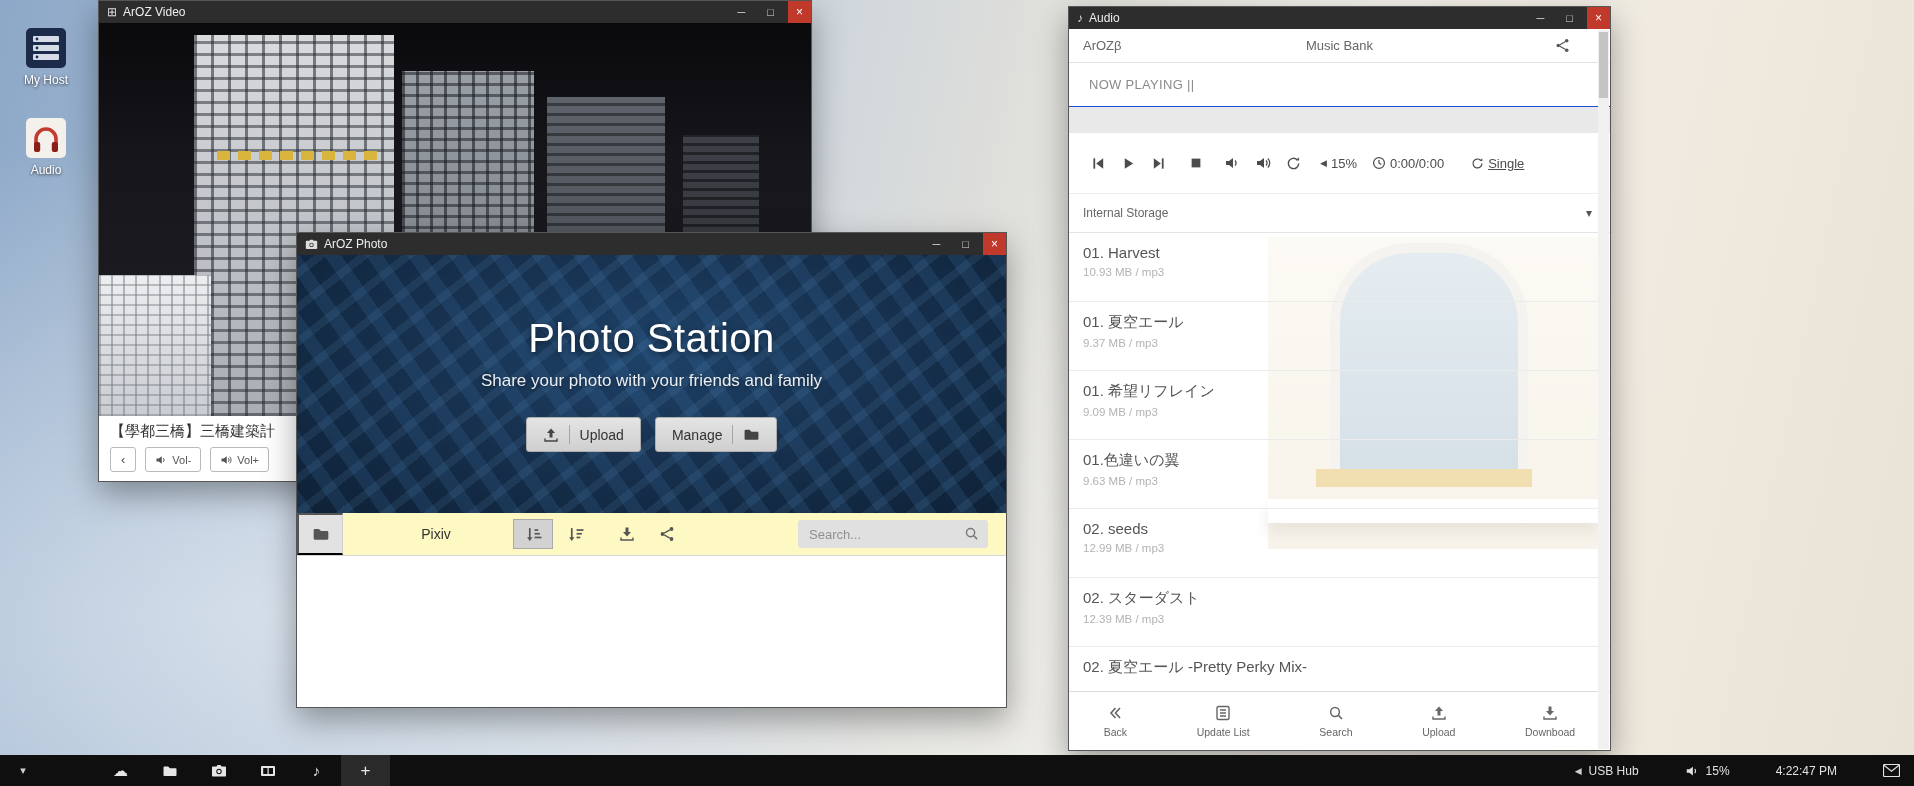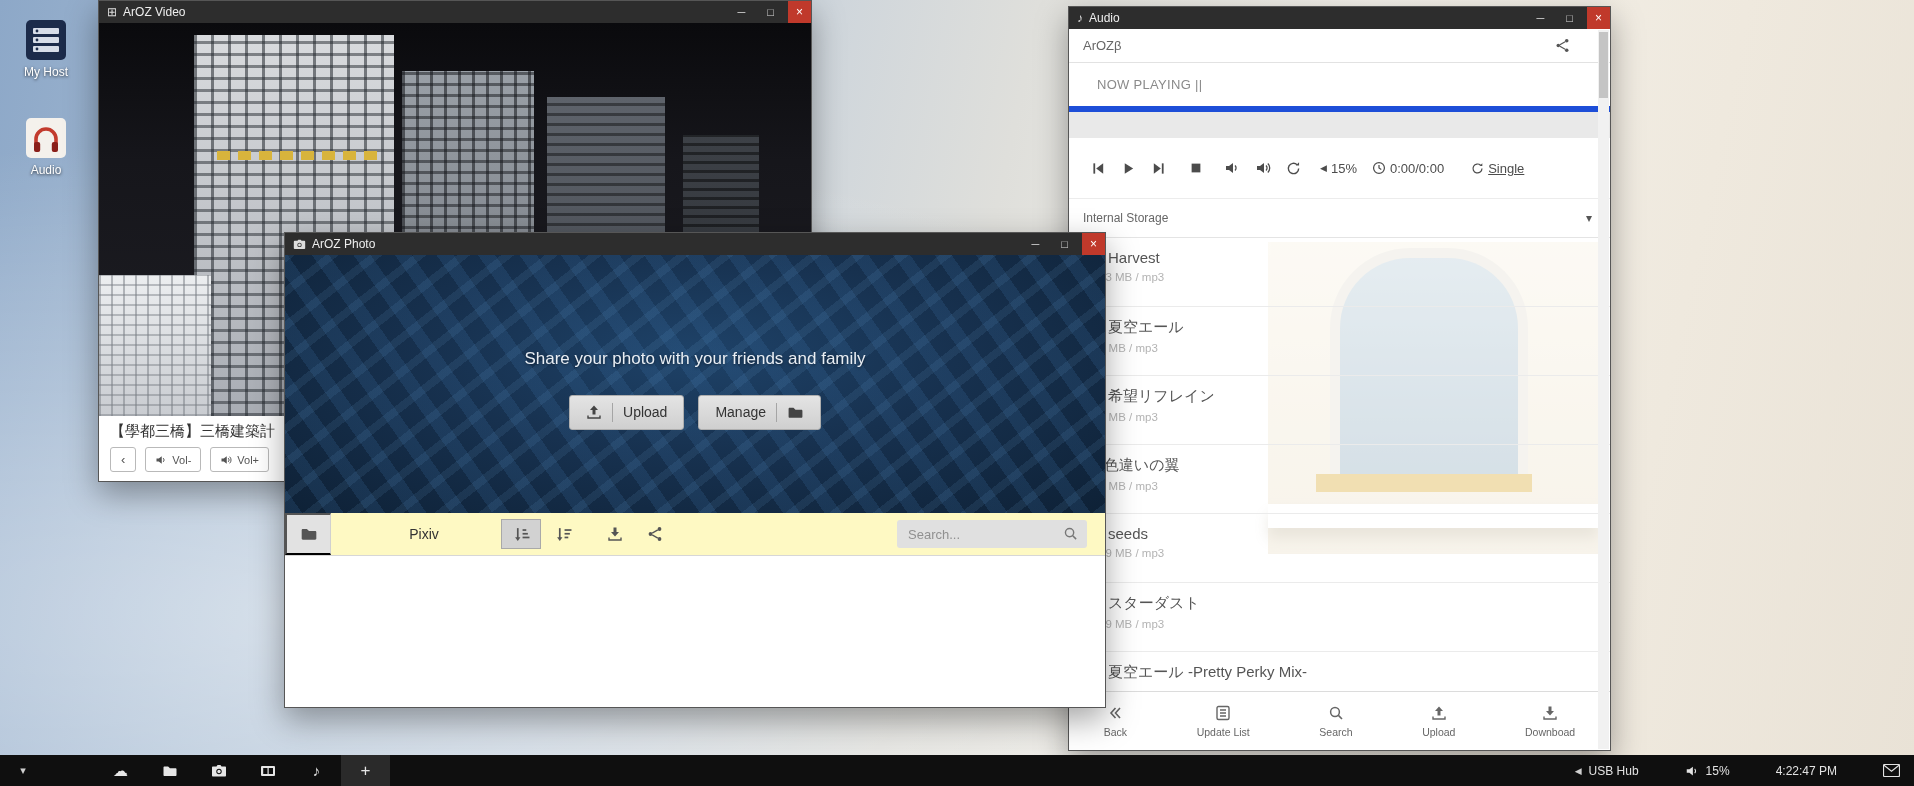--- a/index.html
+++ b/index.html
@@ -48,21 +48,21 @@
                linear-gradient(180deg,#eceef0,#c9ccd1);}
   .sign-row{left:118px;top:128px;width:160px;height:9px;
     background:repeating-linear-gradient(90deg,#d8b43c 0 13px,transparent 13px 21px);}
   .video-caption{height:30px;display:flex;align-items:center;padding-left:11px;font-size:15px;color:#333;background:#fff;}
   .video-controls{height:36px;display:flex;align-items:flex-start;gap:9px;padding:1px 0 0 11px;background:#fff;}
   .vc-btn{height:25px;border:1px solid #b9b9b9;border-radius:3px;background:#fff;color:#555;font-size:11px;
     display:inline-flex;align-items:center;gap:5px;padding:0 9px;}
   .vc-btn.narrow{padding:0 10px;font-size:13px;}
 
   
-  #photo-win{left:284px;top:232px;width:822px;height:476px;z-index:3;}
+  #photo-win{left:296px;top:232px;width:711px;height:476px;z-index:3;}
   .hero{height:258px;display:flex;flex-direction:column;align-items:center;justify-content:center;color:#fff;
     background:
       repeating-linear-gradient(55deg,rgba(70,130,190,.16) 0 14px,rgba(10,30,60,0) 14px 34px),
       repeating-linear-gradient(-38deg,rgba(120,180,230,.10) 0 8px,transparent 8px 27px),
       radial-gradient(ellipse at 50% 38%,#1e4268 0%,#17314f 45%,#0e2136 100%);}
   .hero-title{font-size:40px;font-weight:400;letter-spacing:.5px;text-shadow:0 2px 6px rgba(0,0,0,.5);}
   .hero-sub{margin-top:10px;font-size:17px;color:#e9eef4;text-shadow:0 1px 3px rgba(0,0,0,.5);}
   .hero-btns{margin-top:26px;display:flex;gap:14px;}
   .hero-btn{display:inline-flex;align-items:center;gap:10px;height:35px;padding:0 16px;border:1px solid #aeaeae;
     border-radius:3px;background:linear-gradient(#e4e4e4,#cfcfcf);color:#333;font-size:14px;}
@@ -97,22 +97,22 @@
        linear-gradient(180deg,#b4d6ec 0 30%,#e7dfcf 52%,#a87a5c 76%,#6d4c3a 100%);}
   .ph5{height:90px;background:linear-gradient(180deg,#5d6da6 0 22%,#9d6f9d 42%,#d67f76 62%,#f0a268 80%,#f8c987 100%);}
 
   
   #audio-win{left:1068px;top:6px;width:543px;height:745px;z-index:2;display:flex;flex-direction:column;}
   .audio-header{height:33px;display:flex;align-items:center;border-bottom:1px solid #e2e2e2;color:#666;font-size:13px;}
   .brand{margin-left:14px;}
   .section-title{position:absolute;left:0;right:0;text-align:center;pointer-events:none;}
   .audio-header{position:relative;}
   .share-right{margin-left:auto;margin-right:40px;color:#555;z-index:1;background:none;border:none;display:inline-flex;padding:0;}
-  .now-playing{height:43px;display:flex;align-items:center;padding-left:28px;font-size:13px;color:#8a8a8a;
-    letter-spacing:.3px;border-bottom:6px solid #1d4ed8;}
+  .now-playing{height:43px;display:flex;align-items:center;padding-left:20px;font-size:13px;color:#8a8a8a;
+    letter-spacing:.3px;border-bottom:1px solid #1d4ed8;}
   .seek-strip{height:26px;background:#e9e9e9;}
   .player-controls{height:60px;display:flex;align-items:center;gap:15px;padding-left:22px;color:#4c4c4c;
     font-size:13px;border-bottom:1px solid #ececec;}
   .pc-btn{background:none;border:none;color:#4c4c4c;display:inline-flex;align-items:center;padding:0;}
   .pc-group{display:inline-flex;align-items:center;gap:4px;color:#4c4c4c;}
   .pc-group .tri{font-size:9px;}
   .storage-row{height:38px;display:flex;align-items:center;padding:0 18px 0 14px;font-size:12px;color:#666;
     border-bottom:1px solid #e4e4e4;}
   .storage-row .chev{margin-left:auto;font-size:12px;color:#555;}
   .track-list{position:relative;flex:1;overflow:hidden;background:#fff;}
@@ -146,21 +146,21 @@
   .bar-group{display:inline-flex;align-items:center;gap:7px;}
   .bar-group .tri{font-size:9px;color:#cfcfcf;}
 
   svg{display:block;}
 </style>
 </head>
 <body>
 
 <div id="screen">
 
-  <div class="desk-icon" style="top:20px;">
+  <div class="desk-icon" style="top:28px;">
     <div class="di-img">
       <svg width="40" height="40" viewBox="0 0 40 40">
           <rect width="40" height="40" rx="5" fill="#1c2b4a"></rect>
           <rect x="7" y="8" width="26" height="6" rx="1" fill="#d7dde8"></rect>
           <rect x="7" y="17" width="26" height="6" rx="1" fill="#d7dde8"></rect>
           <rect x="7" y="26" width="26" height="6" rx="1" fill="#d7dde8"></rect>
           <circle cx="11" cy="11" r="1.4" fill="#1c2b4a"></circle>
           <circle cx="11" cy="20" r="1.4" fill="#1c2b4a"></circle>
           <circle cx="11" cy="29" r="1.4" fill="#1c2b4a"></circle>
         </svg>
@@ -225,20 +225,21 @@
       <span class="tb-icon">♪</span>
       <span>Audio</span>
       <span class="tb-spacer"></span>
       <button class="win-btn">─</button>
       <button class="win-btn">□</button>
       <button class="win-btn close">×</button>
     </header>
 
     <div class="audio-header">
       <span class="brand">ArOZβ</span>
+      <span class="section-title">Music Bank</span>
       <button class="share-right">
         <svg width="15" height="15" viewBox="0 0 16 16">
             <circle cx="12.5" cy="3" r="1.9" fill="currentColor"></circle>
             <circle cx="3.5" cy="8" r="1.9" fill="currentColor"></circle>
             <circle cx="12.5" cy="13" r="1.9" fill="currentColor"></circle>
             <path d="M5.2 7.1l5.6-3.2M5.2 8.9l5.6 3.2" stroke="currentColor" stroke-width="1.3"></path>
           </svg>
       </button>
     </div>
 
@@ -414,20 +415,21 @@
           </svg>
       </span>
       <span>ArOZ Photo</span>
       <span class="tb-spacer"></span>
       <button class="win-btn">─</button>
       <button class="win-btn">□</button>
       <button class="win-btn close">×</button>
     </header>
 
     <div class="hero">
+      <div class="hero-title">Photo Station</div>
       <div class="hero-sub">Share your photo with your friends and family</div>
       <div class="hero-btns">
         <button class="hero-btn">
           <span>
               <svg width="16" height="16" viewBox="0 0 16 16">
                 <path d="M8 1.5L12 6H9.5v4.5h-3V6H4z" fill="#444"></path>
                 <path d="M2 11.5V14h12v-2.5" fill="none" stroke="#444" stroke-width="1.4"></path>
               </svg>
             </span>
           <span class="btn-divider"></span>

